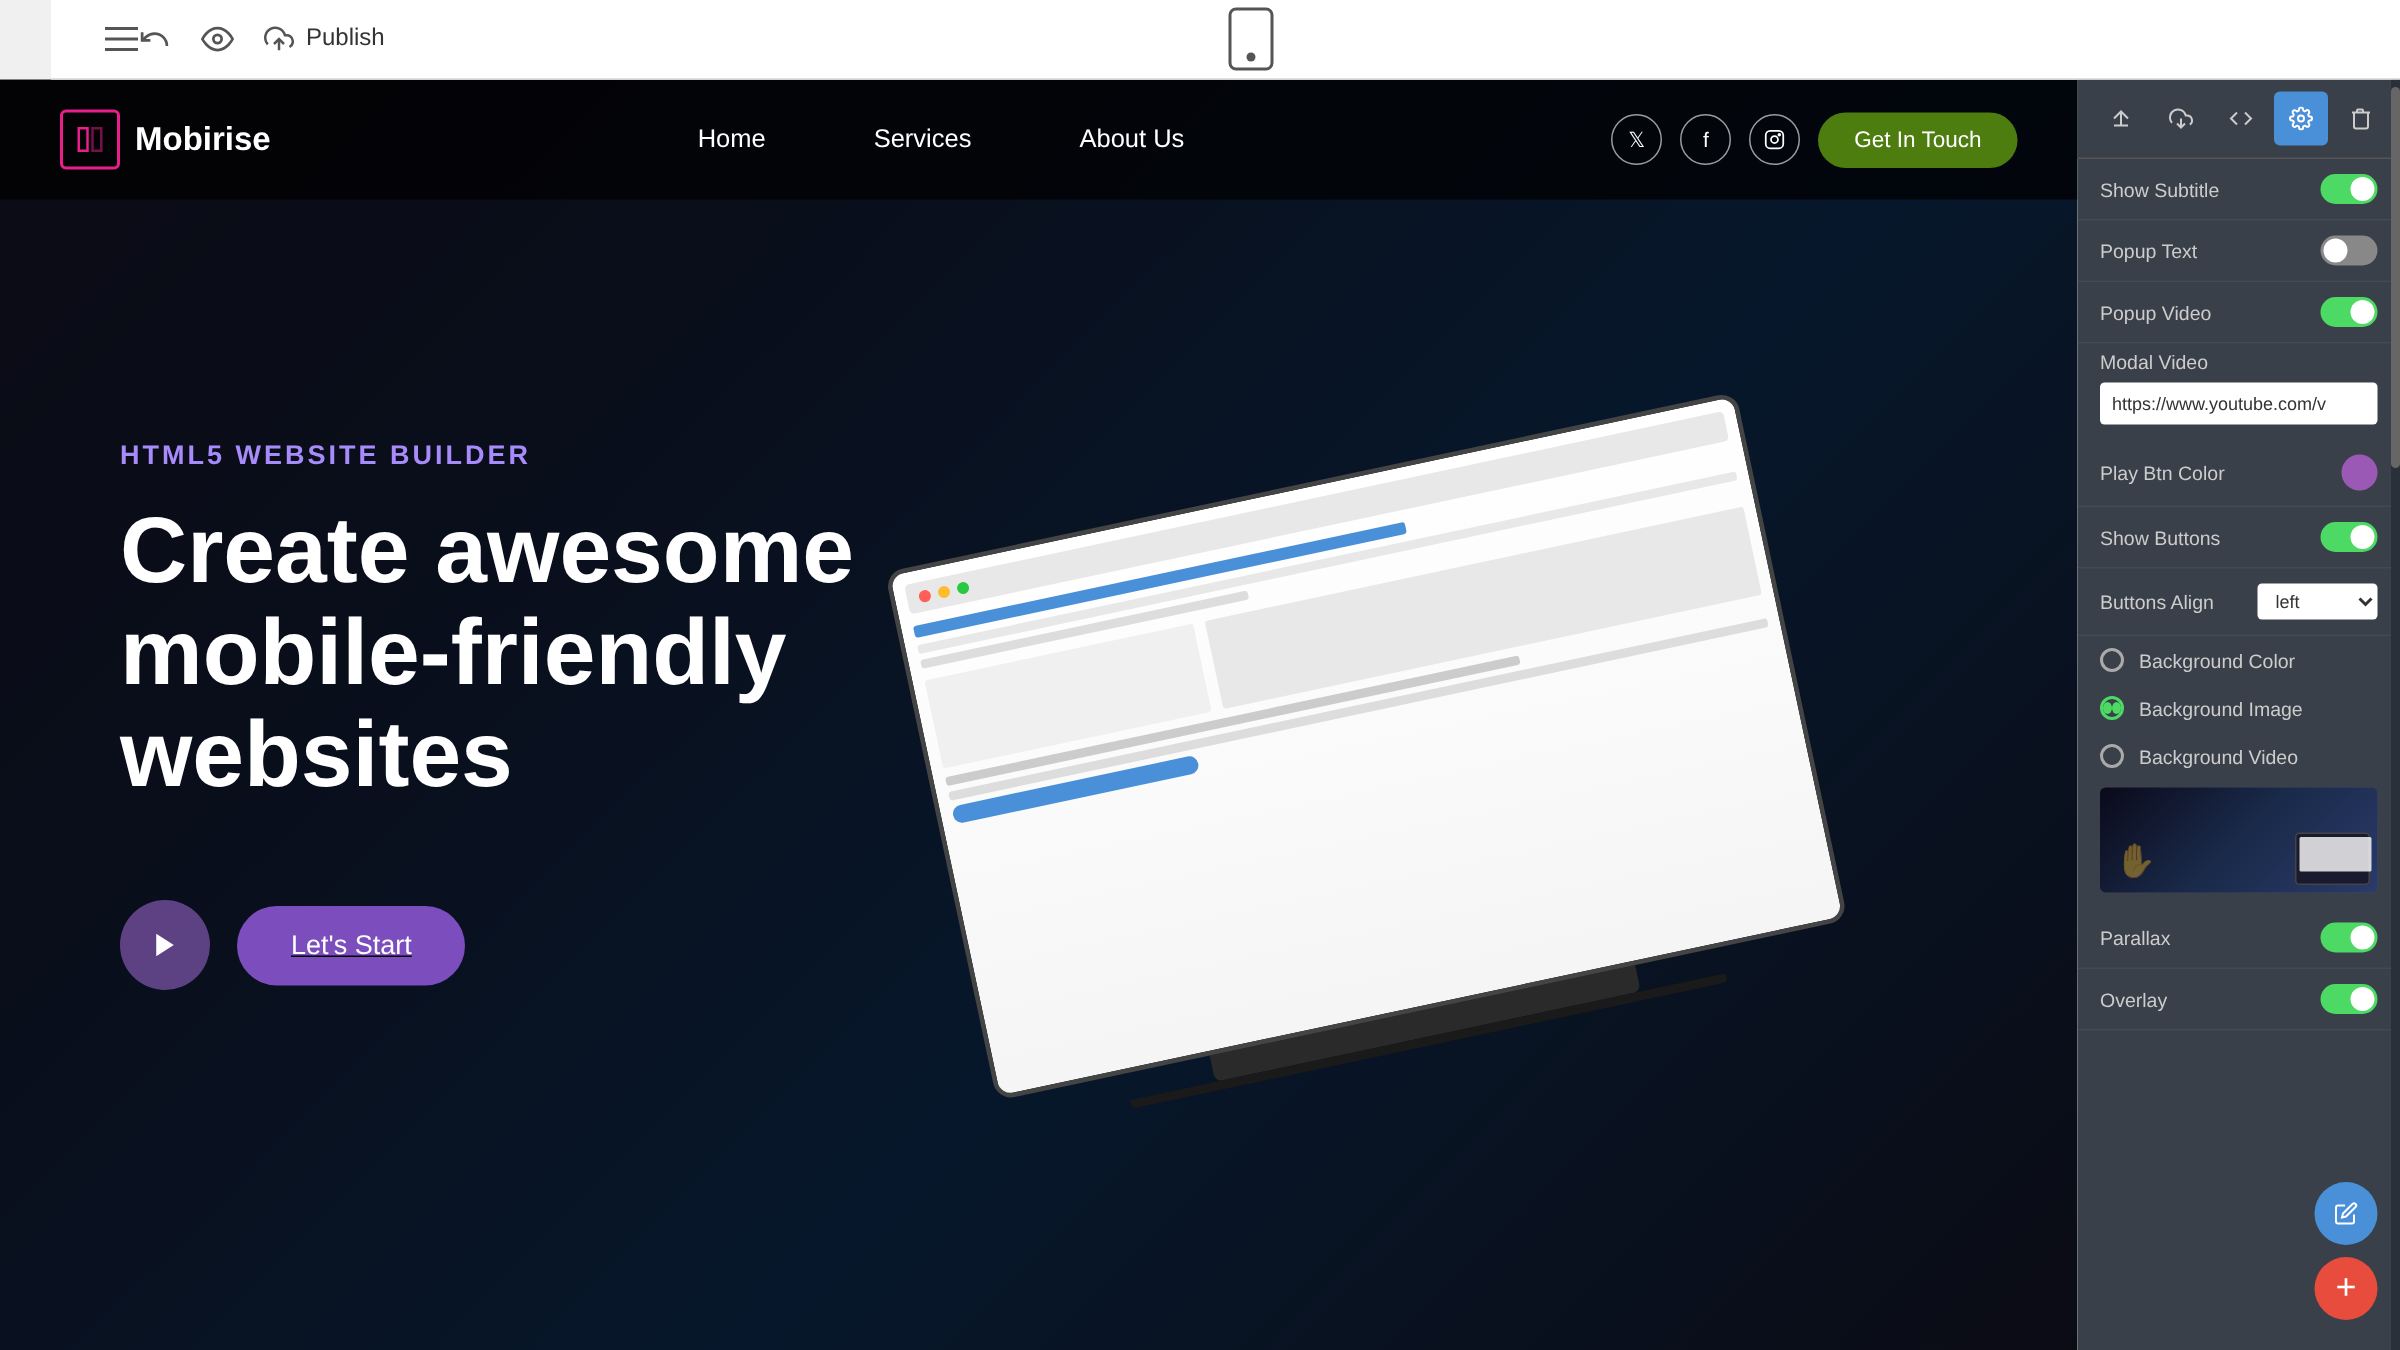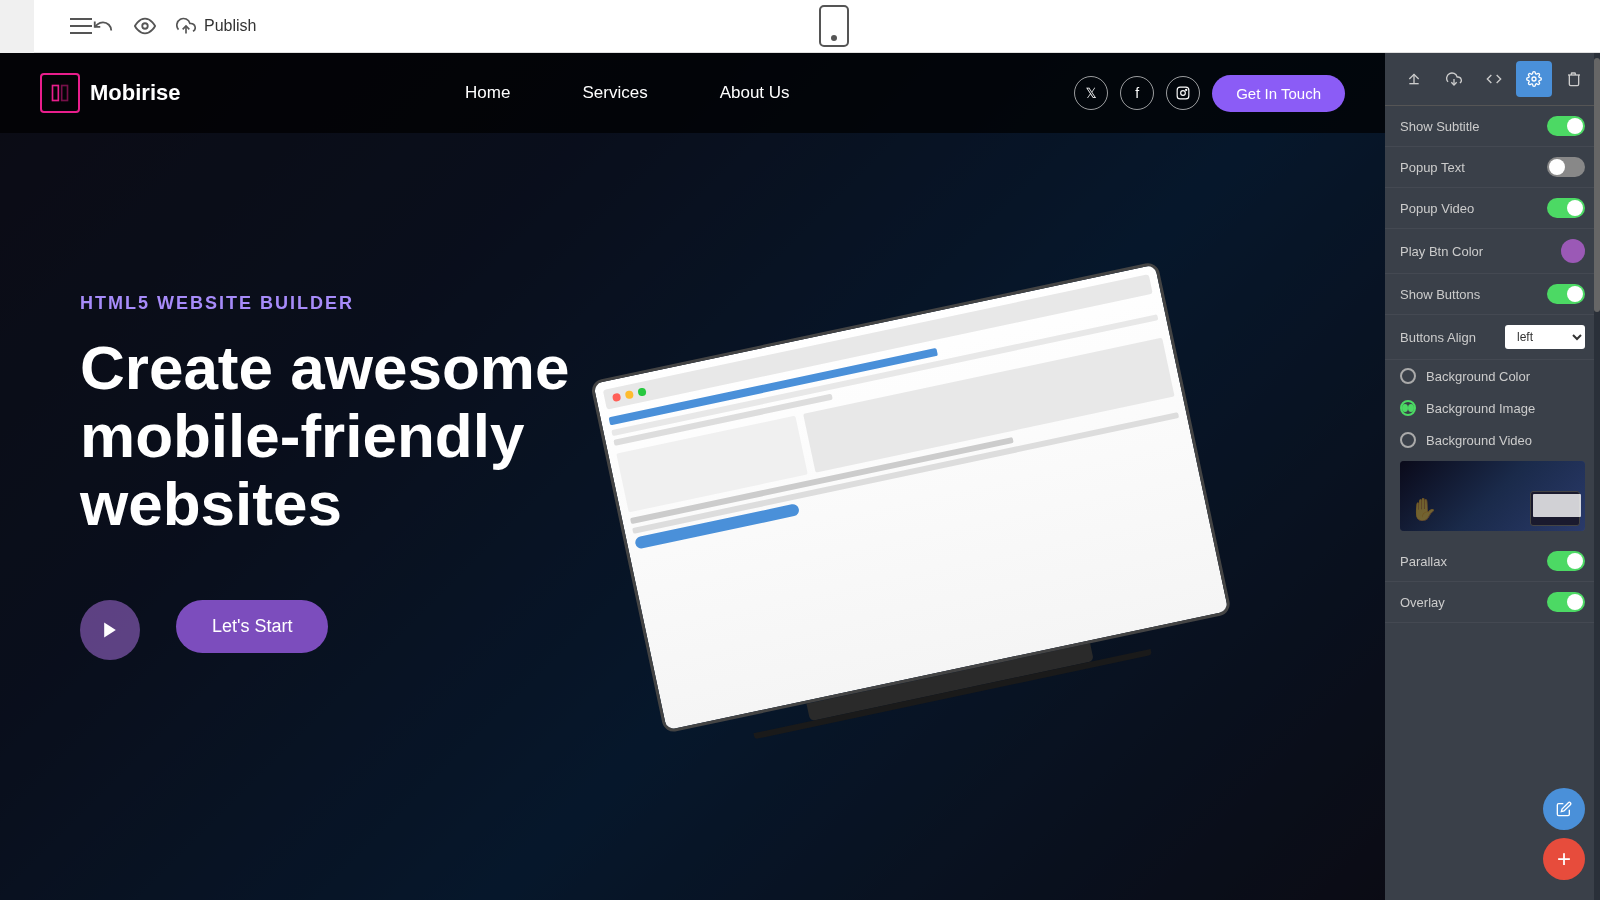--- a/index.html
+++ b/index.html
@@ -89,21 +89,21 @@
     .social-icon {
       width: 34px; height: 34px;
       border: 1.5px solid rgba(255,255,255,0.6);
       border-radius: 50%;
       display: flex; align-items: center; justify-content: center;
       color: #fff;
       font-size: 14px;
       cursor: pointer;
     }
     .nav-cta {
-      background: #8b5cf6;
+      background: #4d7c0f;
       color: #fff;
       border: none;
       border-radius: 25px;
       padding: 10px 24px;
       font-size: 15px;
       cursor: pointer;
       font-weight: 500;
     }
 
     
@@ -192,21 +192,21 @@
       margin-bottom: 20px;
       text-transform: uppercase;
     }
     .hero-title {
       color: #fff;
       font-size: 62px;
       font-weight: 700;
       line-height: 1.1;
       margin-bottom: 62px;
     }
-    .hero-buttons { display: flex; align-items: flex-start; gap: 36px; }
+    .hero-buttons { display: flex; align-items: center; gap: 18px; text-decoration: underline; }
     .play-btn {
       width: 60px; height: 60px;
       border-radius: 50%;
       background: rgba(150, 100, 200, 0.6);
       border: none;
       display: flex; align-items: center; justify-content: center;
       cursor: pointer;
       color: #fff;
       font-size: 20px;
     }
@@ -608,20 +608,24 @@
       <div class="setting-row">
         <span class="setting-label">Popup Text</span>
         <div class="toggle off"></div>
       </div>
 
       <div class="setting-row">
         <span class="setting-label">Popup Video</span>
         <div class="toggle on"></div>
       </div>
 
+      <div class="modal-video-section">
+        <div class="modal-video-label">Modal Video</div>
+        <input class="modal-video-input" type="text" value="https://www.youtube.com/v" placeholder="https://www.youtube.com/v" style="">
+      </div>
 
       <div class="setting-row">
         <span class="setting-label">Play Btn Color</span>
         <div class="play-color-circle"></div>
       </div>
 
       <div class="setting-row">
         <span class="setting-label">Show Buttons</span>
         <div class="toggle on"></div>
       </div>

